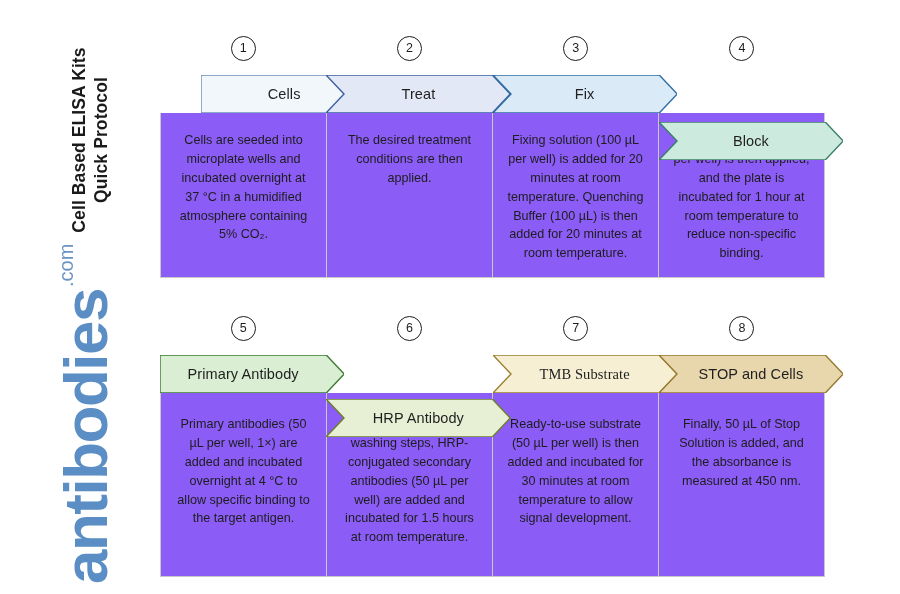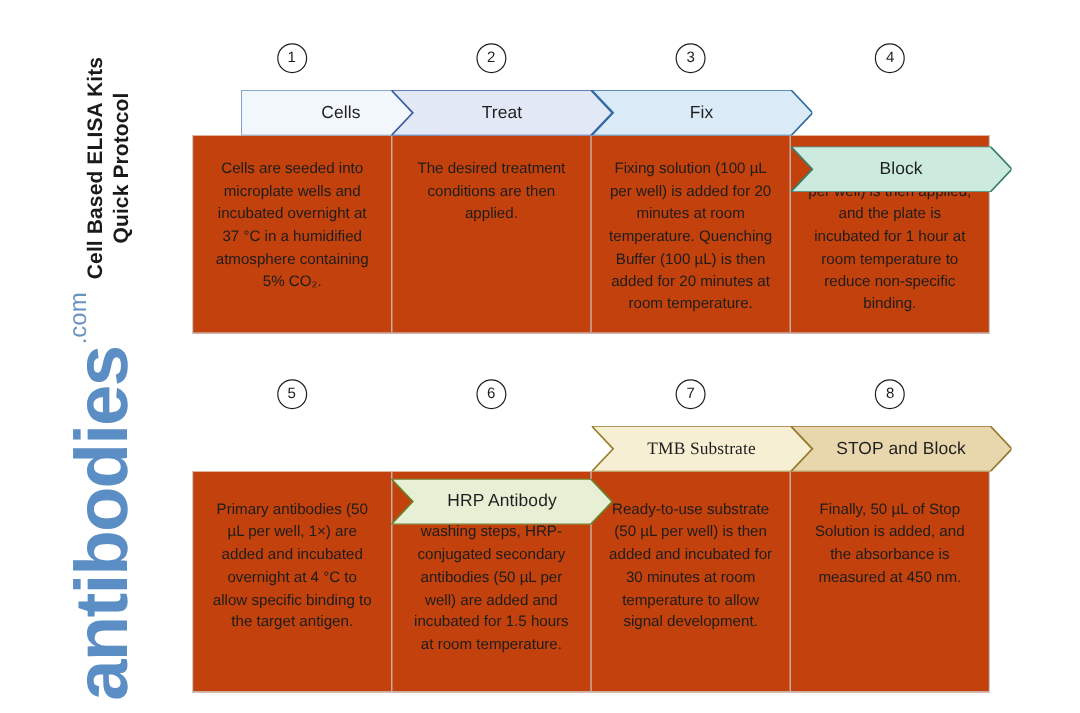--- a/index.html
+++ b/index.html
@@ -75,21 +75,21 @@
   .chev .shape {
     position: absolute; inset: 0; z-index: 1;
   }
   .chev .shape svg { width: 100%; height: 100%; display: block; }
 
   
   .boxes {
     position: relative; width: 665px; height: 165px;
     display: flex;
     border: 1px solid #c9c9c9; border-top: none;
-    background: #c2410c;
+    background: #8b5cf6;
   }
   .boxes.r2 { height: 184px; }
   .tbox {
     flex: 1 1 0; position: relative;
     border-right: 1px solid #c9c9c9;
     display: flex; align-items: flex-start; justify-content: center;
     padding: 18px 13px 10px 13px;
   }
   .tbox:last-child { border-right: none; }
   .tbox p {
@@ -187,20 +187,28 @@
           <span>6</span>
         </div>
         <div class="numcircle" style="left: 403.125px;">
           <span>7</span>
         </div>
         <div class="numcircle" style="left: 569.375px;">
           <span>8</span>
         </div>
       </div>
     <div class="chev-band" style="z-index: 3;">
+        <div class="chev" style="left: 0px; width: 184.25px;">
+          <div class="shape">
+            <svg viewBox="0 0 184.25 38" preserveAspectRatio="none">
+         <path d="M0,0 L166.25,0 L184.25,19 L166.25,38 L0,38 Z" fill="#d9eed2" stroke="#3d7a33" stroke-width="1.4" stroke-linejoin="miter" vector-effect="non-scaling-stroke"></path>
+       </svg>
+          </div>
+          <span style="padding-left: 0px; padding-right: 18px;">Primary Antibody</span>
+        </div>
         <div class="chev" style="left: 166.25px; width: 184.25px; margin-top: 44px;">
           <div class="shape">
             <svg viewBox="0 0 184.25 38" preserveAspectRatio="none">
          <path d="M0,0 L166.25,0 L184.25,19 L166.25,38 L0,38 L18,19 Z" fill="#e7efd4" stroke="#6d7f2a" stroke-width="1.4" stroke-linejoin="miter" vector-effect="non-scaling-stroke"></path>
        </svg>
           </div>
           <span style="padding-left: 18px; padding-right: 18px;">HRP Antibody</span>
         </div>
         <div class="chev" style="left: 332.5px; width: 184.25px; font-family: Liberation Serif, serif;">
           <div class="shape">
@@ -209,21 +217,21 @@
        </svg>
           </div>
           <span style="padding-left: 18px; padding-right: 18px;">TMB Substrate</span>
         </div>
         <div class="chev" style="left: 498.75px; width: 184.25px;">
           <div class="shape">
             <svg viewBox="0 0 184.25 38" preserveAspectRatio="none">
          <path d="M0,0 L166.25,0 L184.25,19 L166.25,38 L0,38 L18,19 Z" fill="#e8d6ad" stroke="#97782e" stroke-width="1.4" stroke-linejoin="miter" vector-effect="non-scaling-stroke"></path>
        </svg>
           </div>
-          <span style="padding-left: 18px; padding-right: 18px;">STOP and Block</span>
+          <span style="padding-left: 18px; padding-right: 18px;">STOP and Cells</span>
         </div>
       </div>
     <div class="boxes r2">
         <div class="tbox">
           <p>Primary antibodies (50 µL per well, 1×) are added and incubated overnight at 4 °C to allow specific binding to the target antigen.</p>
         </div>
         <div class="tbox">
           <p>After appropriate washing steps, HRP-conjugated secondary antibodies (50 µL per well) are added and incubated for 1.5 hours at room temperature.</p>
         </div>
         <div class="tbox">

